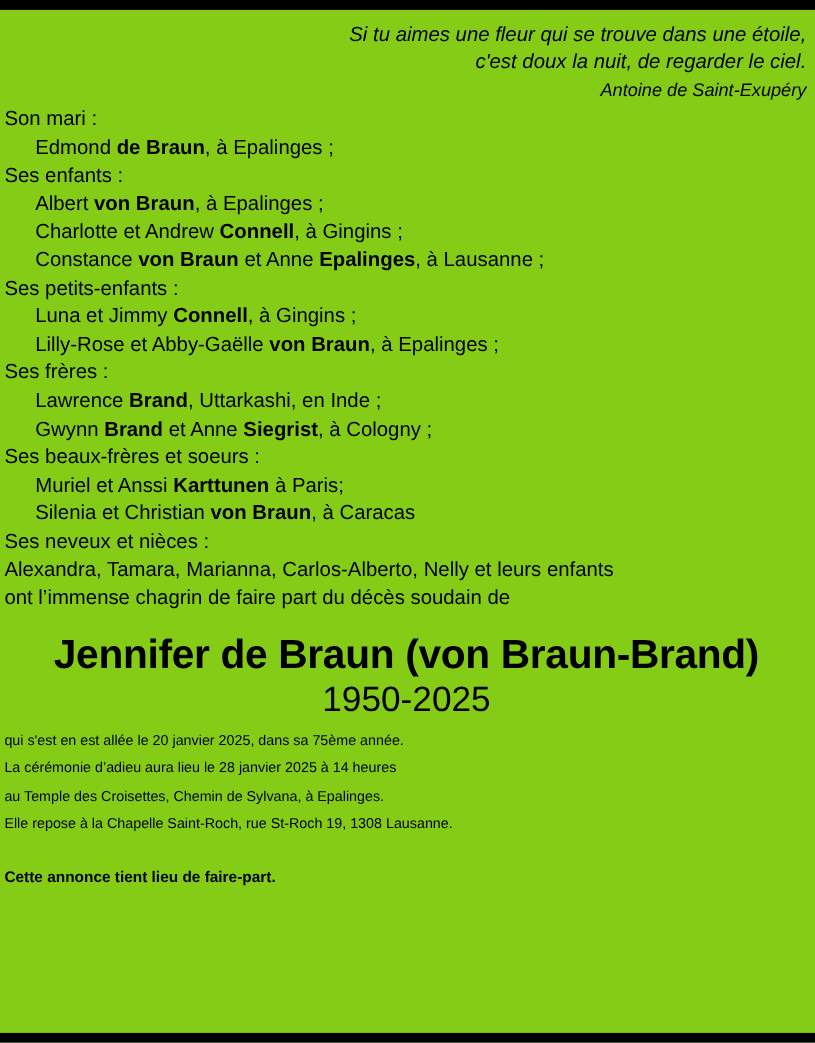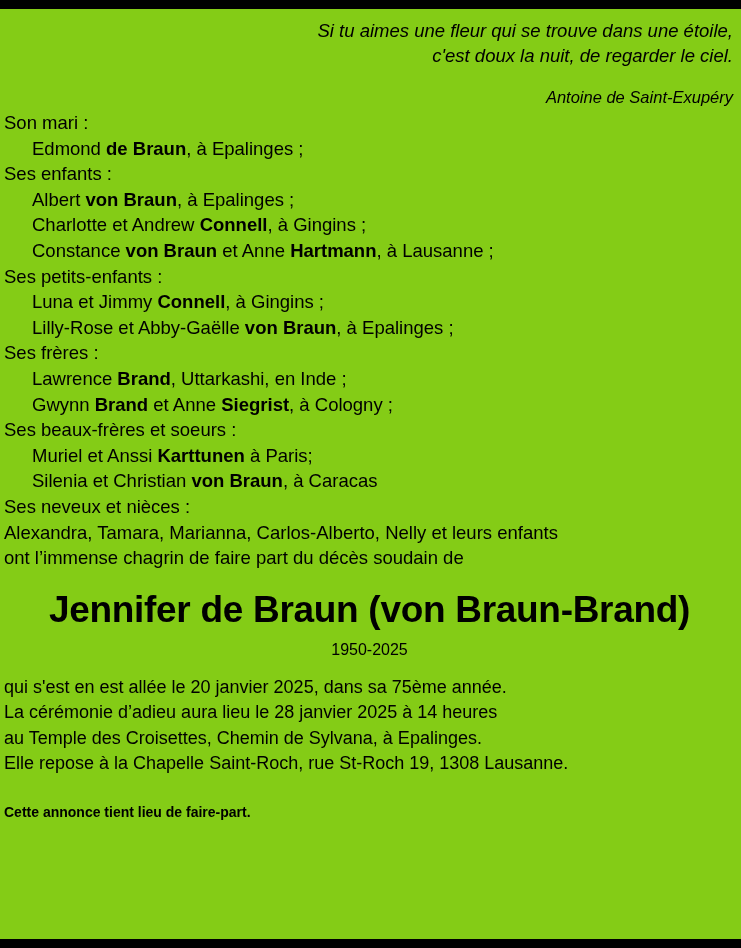--- a/index.html
+++ b/index.html
@@ -44,21 +44,21 @@
     text-align: right;
     font-style: italic;
     font-size: 18.5px;
     line-height: 25px;
     padding-right: 2px;
   }
   .epigraph .attrib {
     font-size: 16.5px;
     font-style: italic;
     display: block;
-    margin-top: 17px;
+    margin-top: 2px;
   }
   .family {
     font-size: 18.5px;
     line-height: 25.6px;
   }
   .fam-head {
     font-size: 18.5px;
   }
   .fam-entry {
     padding-left: 28px;
@@ -73,27 +73,27 @@
     text-align: center;
     font-weight: bold;
     font-size: 37px;
     line-height: 44px;
     margin-top: 17px;
     letter-spacing: -0.3px;
     white-space: nowrap;
   }
   .dates {
     text-align: center;
-    font-size: 16px;
+    font-size: 32px;
     line-height: 30px;
     margin-top: 3px;
   }
   .details {
     margin-top: 10px;
-    font-size: 18px;
+    font-size: 13px;
     line-height: 25.6px;
   }
   .closing {
     text-align: left;
     font-weight: bold;
     font-size: 14px;
     margin-top: 27px;
   }
 </style>
 </head>
@@ -110,21 +110,21 @@
       <div>c'est doux la nuit, de regarder le ciel.</div>
       <span class="attrib">Antoine de Saint-Exupéry</span>
     </div>
 
     <div class="family" id="family-list">
         <div class="fam-head">Son mari :</div>
         <div class="fam-entry"><span>Edmond </span><b>de Braun</b><span>, à Epalinges ;</span></div>
         <div class="fam-head">Ses enfants :</div>
         <div class="fam-entry"><span>Albert </span><b>von Braun</b><span>, à Epalinges ;</span></div>
         <div class="fam-entry"><span>Charlotte et Andrew </span><b>Connell</b><span>, à Gingins ;</span></div>
-        <div class="fam-entry"><span>Constance </span><b>von Braun</b><span> et Anne </span><b>Hartmann</b><span>, à Lausanne ;</span></div>
+        <div class="fam-entry"><span>Constance </span><b>von Braun</b><span> et Anne </span><b>Epalinges</b><span>, à Lausanne ;</span></div>
         <div class="fam-head">Ses petits-enfants :</div>
         <div class="fam-entry"><span>Luna et Jimmy </span><b>Connell</b><span>, à Gingins ;</span></div>
         <div class="fam-entry"><span>Lilly-Rose et Abby-Gaëlle </span><b>von Braun</b><span>, à Epalinges ;</span></div>
         <div class="fam-head">Ses frères :</div>
         <div class="fam-entry"><span>Lawrence </span><b>Brand</b><span>, Uttarkashi, en Inde ;</span></div>
         <div class="fam-entry"><span>Gwynn </span><b>Brand</b><span> et Anne </span><b>Siegrist</b><span>, à Cologny ;</span></div>
         <div class="fam-head">Ses beaux-frères et soeurs :</div>
         <div class="fam-entry"><span>Muriel et Anssi </span><b>Karttunen</b><span> à Paris;</span></div>
         <div class="fam-entry"><span>Silenia et Christian </span><b>von Braun</b><span>, à Caracas</span></div>
         <div class="fam-head">Ses neveux et nièces :</div>

